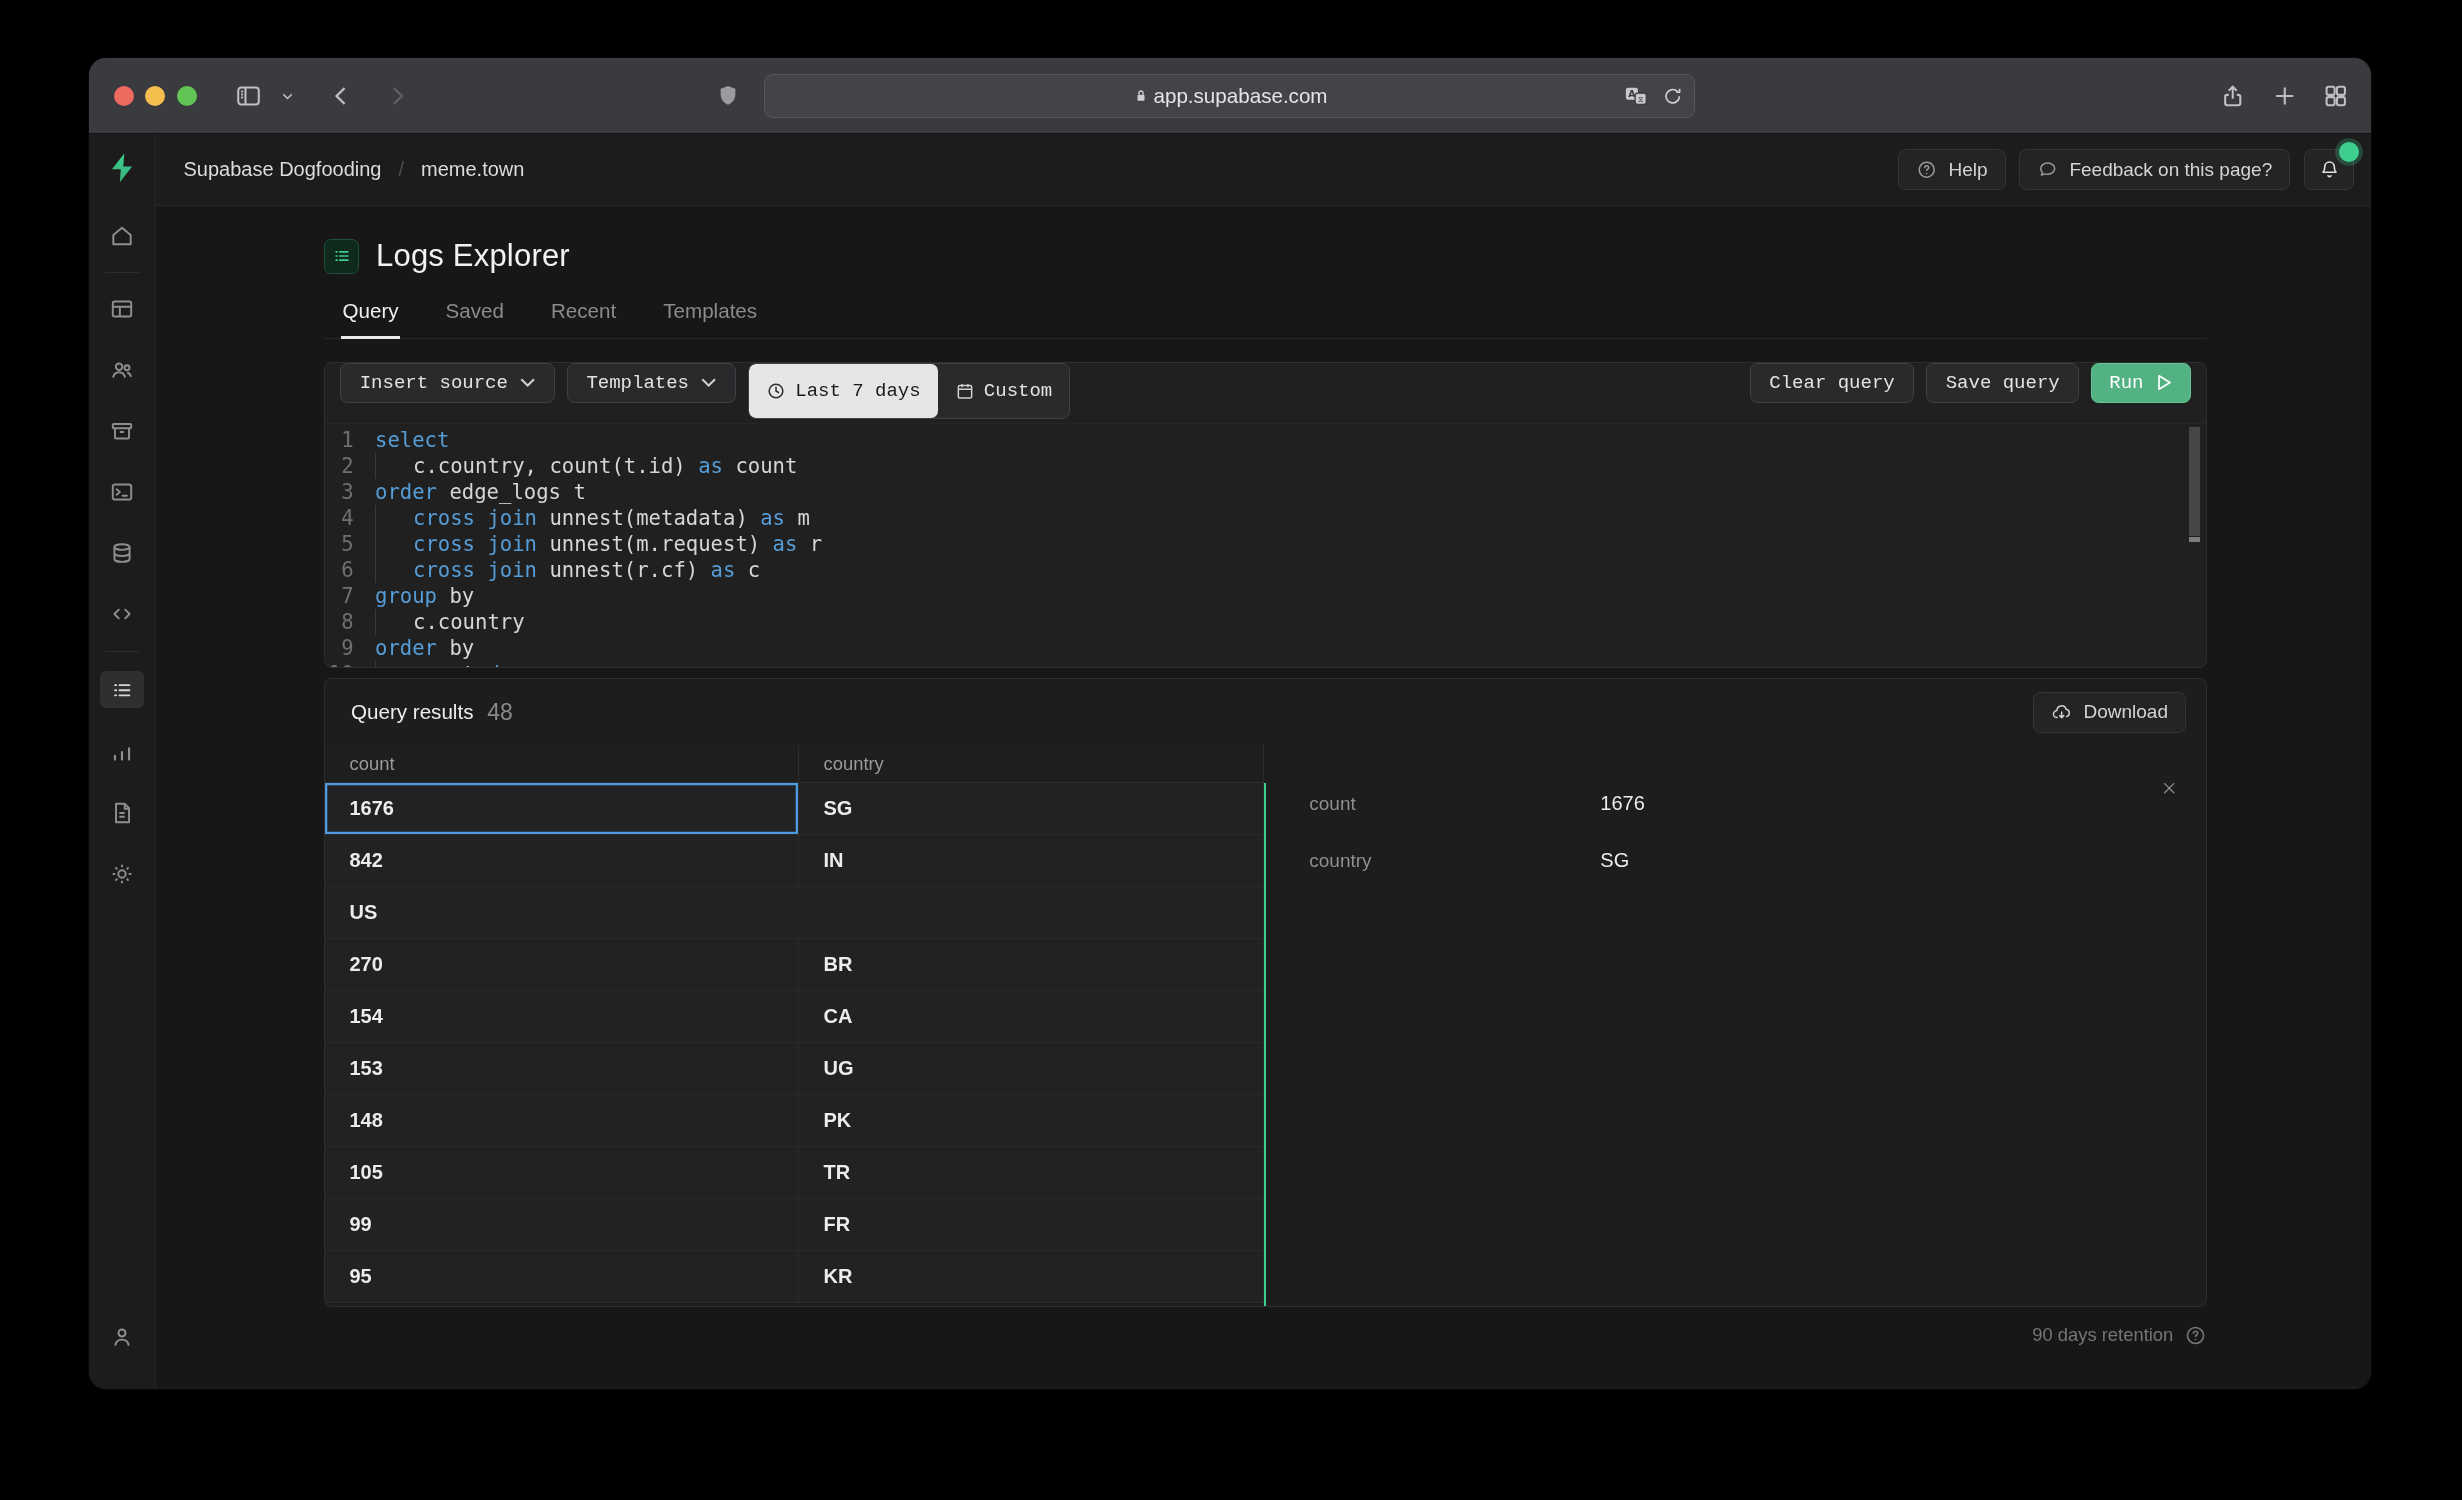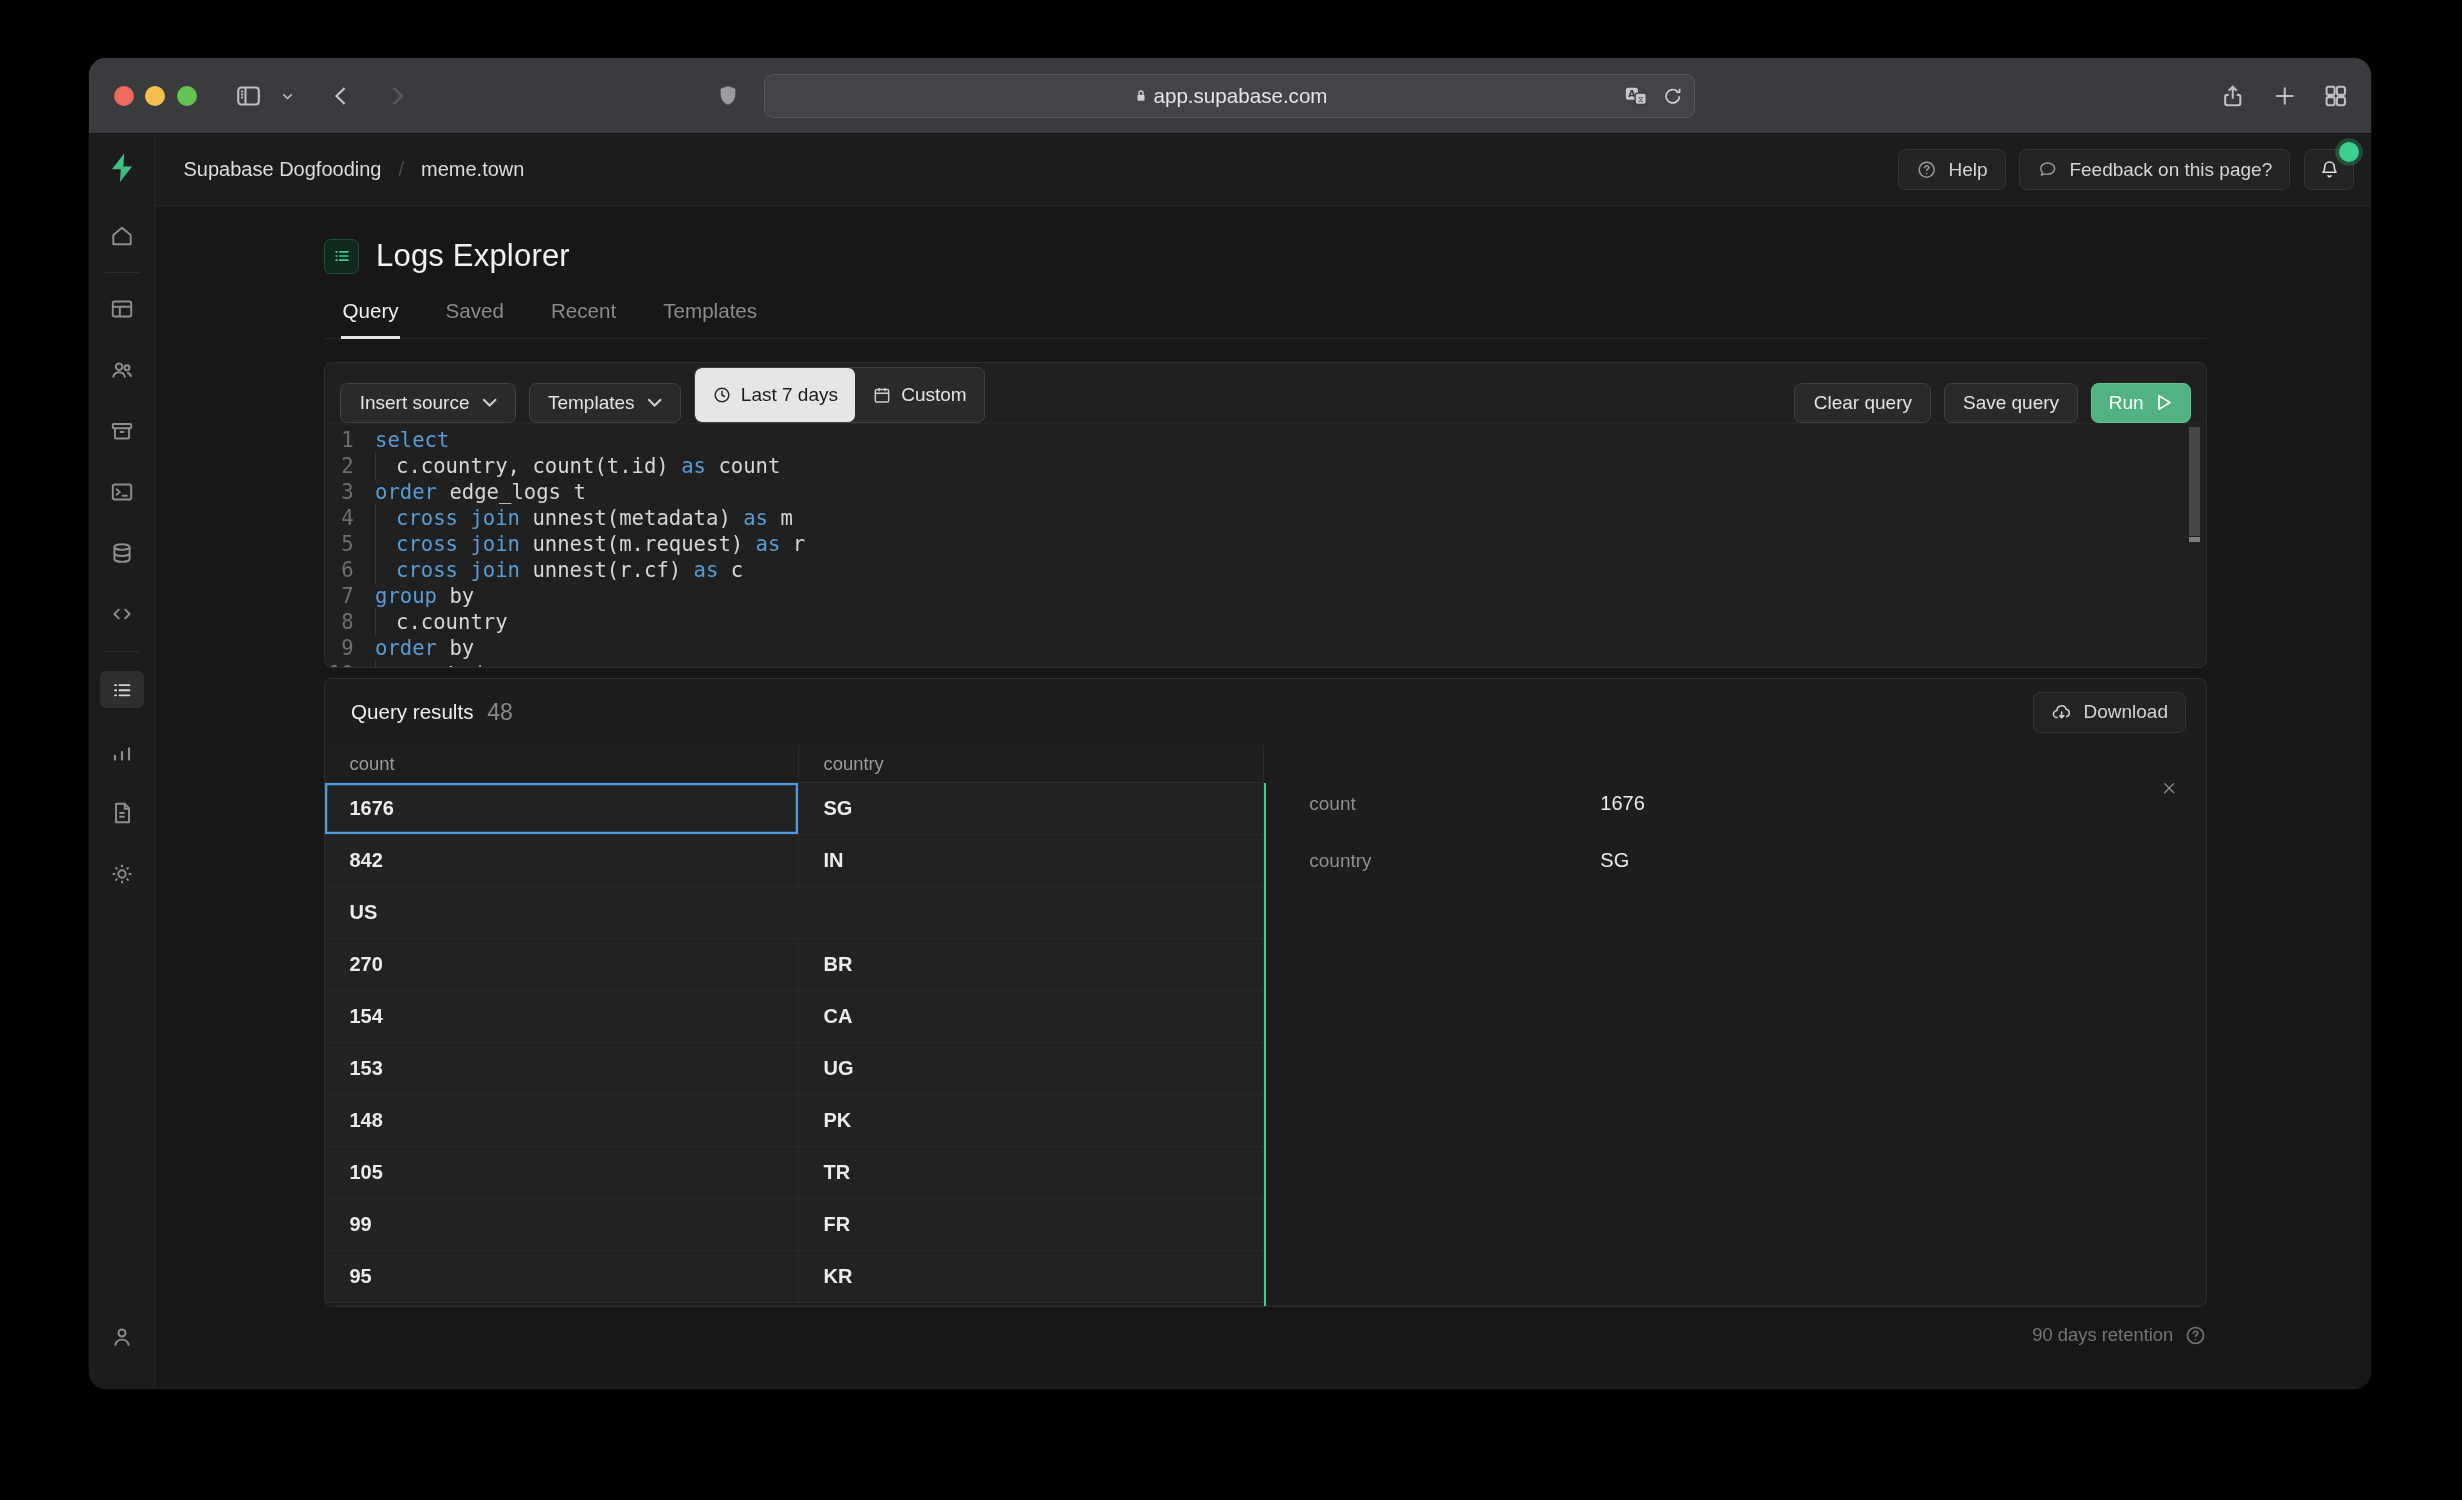--- a/index.html
+++ b/index.html
@@ -41,34 +41,34 @@
   .title-icon { width:35px; height:35px; border-radius:6.9px; background:#10291d; border:0.8px solid #1e5138; display:flex; align-items:center; justify-content:center; color:#3ecf8e; }
   .page-title { font-size:31px; color:#f2f2f2; letter-spacing:0.2px; }
 
   .tabs { margin-top:24.5px; display:flex; gap:44px; border-bottom:0.8px solid #272727; padding-left:17px; }
   .tab { position:relative; font-size:20.6px; color:#8b8b8b; padding:0 1.5px 15.3px; cursor:default; }
   .tab.active { color:#f0f0f0; }
   .tab.active::after { content:""; position:absolute; left:0; right:0; bottom:-0.8px; height:2.3px; background:#e8e8e8; }
 
   
   .query-panel { margin-top:23px; height:306px; border:0.8px solid #2e2e2e; border-radius:7.6px; background:#202020; overflow:hidden; display:flex; flex-direction:column; }
-  .q-toolbar { height:61px; display:flex; align-items:flex-end; gap:12.2px; padding:0 15.3px; border-bottom:0.8px solid #262626; }
+  .q-toolbar { height:61px; display:flex; align-items:flex-start; gap:12.2px; padding:0 15.3px; border-bottom:0.8px solid #262626;font-family:Liberation Mono, monospace; }
   .tbtn { height:40px; display:flex; align-items:center; gap:12.2px; padding:0 18.4px; background:#292a2b; border:0.8px solid #404145; border-radius:7.6px; font-size:19px; color:#e3e3e3; }
   .range-seg { display:flex; height:56px; border-radius:7.6px; overflow:hidden; border:0.8px solid #404145; background:#292a2b; }
   .seg { display:flex; align-items:center; gap:9.2px; padding:0 17px; font-size:19px; }
   .seg.light { background:#e6e6e6; color:#1b1b1b; border-radius:6.9px; }
   .seg.dark { color:#e3e3e3; }
   .q-toolbar .spacer { flex:1; }
   .run-btn { height:40px; display:flex; align-items:center; gap:12.2px; padding:0 17px; background:#52b281; border:0.8px solid #65c693; border-radius:7.6px; font-size:19px; color:#fff; }
 
   .editor { position:relative; flex:1; overflow:hidden; font-family:"DejaVu Sans Mono","Liberation Mono",monospace; font-size:20.6px; padding-top:3.1px; }
   .line { display:flex; height:26px; line-height:26px; white-space:pre; }
   .lnum { width:50px; text-align:right; padding-right:21.4px; color:#6f6f6f; flex:none; }
   .lcode { color:#d6d6d6; }
-  .lcode.ind { padding-left:21px; position:relative; }
+  .lcode.ind { padding-left:38px; position:relative; }
   .lcode.ind::before { content:""; position:absolute; left:0; top:0; bottom:0; border-left:0.8px solid #3a3a3a; }
   .kw { color:#569cd6; }
   .ed-scroll { position:absolute; right:6.1px; top:3.1px; width:10.7px; height:109px; background:#464646; }
   .ed-scroll::after { content:""; position:absolute; left:0; right:0; bottom:-6.1px; height:4.6px; background:#7c7c7c; }
 
   
   .results-panel { margin-top:10.7px; height:629px; border:0.8px solid #2e2e2e; border-radius:7.6px; background:#1d1d1d; display:flex; flex-direction:column; overflow:hidden; }
   .r-header { height:66px; flex:none; display:flex; align-items:center; padding:0 20px 0 26px; }
   .r-title { font-size:20.6px; color:#ededed; }
   .r-count { font-size:23px; color:#8a8a8a; margin-left:13.8px; }

